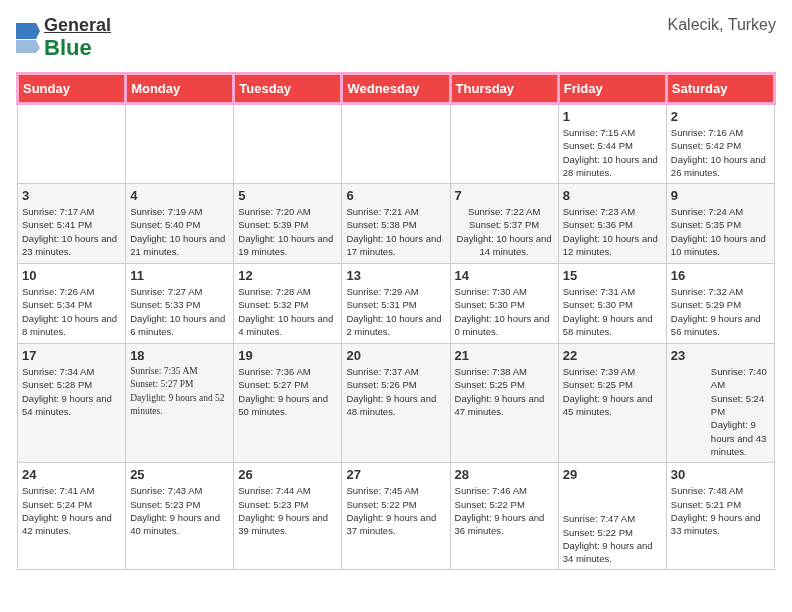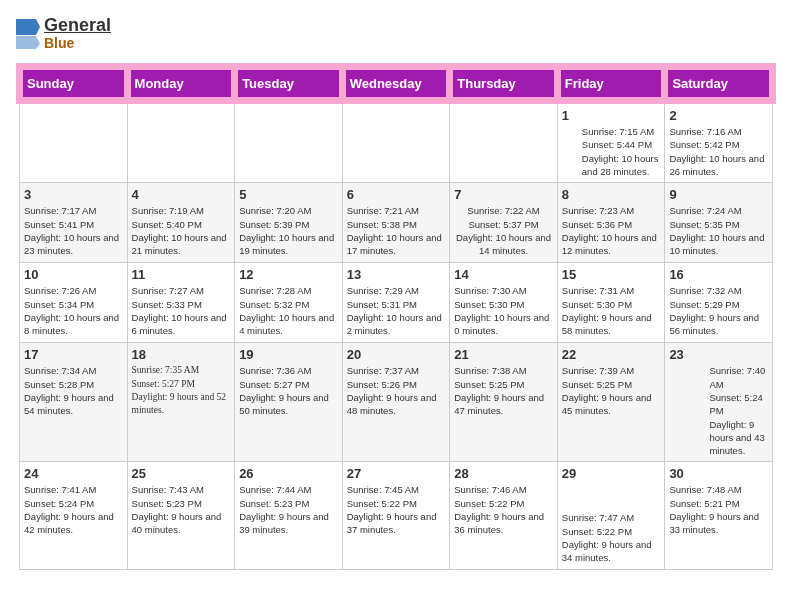--- a/index.html
+++ b/index.html
@@ -26,23 +26,23 @@
       flex-direction: column;
       line-height: 1.1;
     }
     .logo-general {
       font-size: 18px;
       font-weight: bold;
       color: #333;
       text-decoration: underline;
     }
     .logo-blue {
-      font-size: 14px;
-      font-weight: bold;
-      color: #a16207;
+      font-size: 22px;
+      font-weight: bold;
+      color: #15803d;
     }
     .logo-icon {
       width: 24px;
       height: 30px;
     }
     .title-area {
       text-align: right;
     }
     .month-title {
       font-size: 32px;
@@ -52,27 +52,27 @@
     .location-title {
       font-size: 16px;
       color: #555;
     }
     .calendar-table {
       width: 100%;
       border-collapse: collapse;
       table-layout: fixed;
     }
     .calendar-table th {
-      background: #a21caf;
+      background: #ef4444;
       color: #fff;
       font-size: 13px;
       font-weight: bold;
       padding: 6px 4px;
       text-align: left;
-      border: 7px solid #f9a8d4;
+      border: 3px solid #f9a8d4;
     }
     .calendar-table td {
       vertical-align: top;
       border: 1px solid #ccc;
       padding: 4px;
       font-size: 10px;
       color: #333;
       height: 80px;
       background: #fff;
     }
@@ -102,20 +102,21 @@
     <svg class="logo-icon" viewBox="0 0 24 30" xmlns="http://www.w3.org/2000/svg">
       <polygon points="0,0 20,0 24,8 20,16 0,16" fill="#3a7abf"></polygon>
       <polygon points="0,17 20,17 24,25 20,30 0,30" fill="#3a7abf" opacity="0.5"></polygon>
     </svg>
     <div class="logo-text">
       <span class="logo-general">General</span>
       <span class="logo-blue">Blue</span>
     </div>
   </div>
   <div class="title-area">
+    <div class="location-title">Kalecik, Turkey</div>
   </div>
 </div>
 
 <table class="calendar-table">
   <thead>
     <tr>
     <th>Sunday</th>
         <th>Monday</th>
         <th>Tuesday</th>
         <th>Wednesday</th>
@@ -126,21 +127,21 @@
   </thead>
   <tbody id="calendar-body">
   <tr>
         <td class="empty-cell"></td>
         <td class="empty-cell"></td>
         <td class="empty-cell"></td>
         <td class="empty-cell"></td>
         <td class="empty-cell"></td>
         <td>
           <div class="day-number">1</div>
-          <div class="day-info" style="white-space: pre-line; margin-left: 20px;">Sunrise: 7:15 AM
+          <div class="day-info" style="white-space: pre-line;">Sunrise: 7:15 AM
 Sunset: 5:44 PM
 Daylight: 10 hours and 28 minutes.</div>
         </td>
         <td>
           <div class="day-number">2</div>
           <div class="day-info" style="white-space: pre-line;">Sunrise: 7:16 AM
 Sunset: 5:42 PM
 Daylight: 10 hours and 26 minutes.</div>
         </td>
       </tr>

